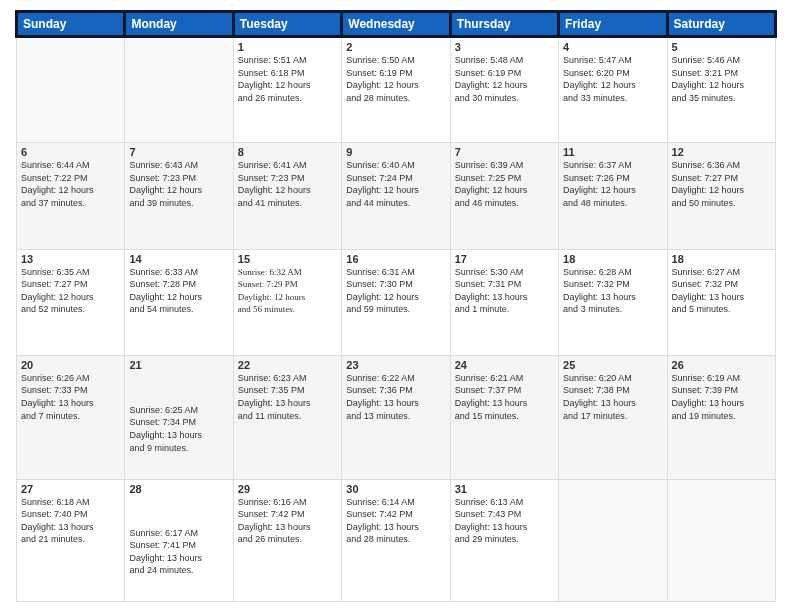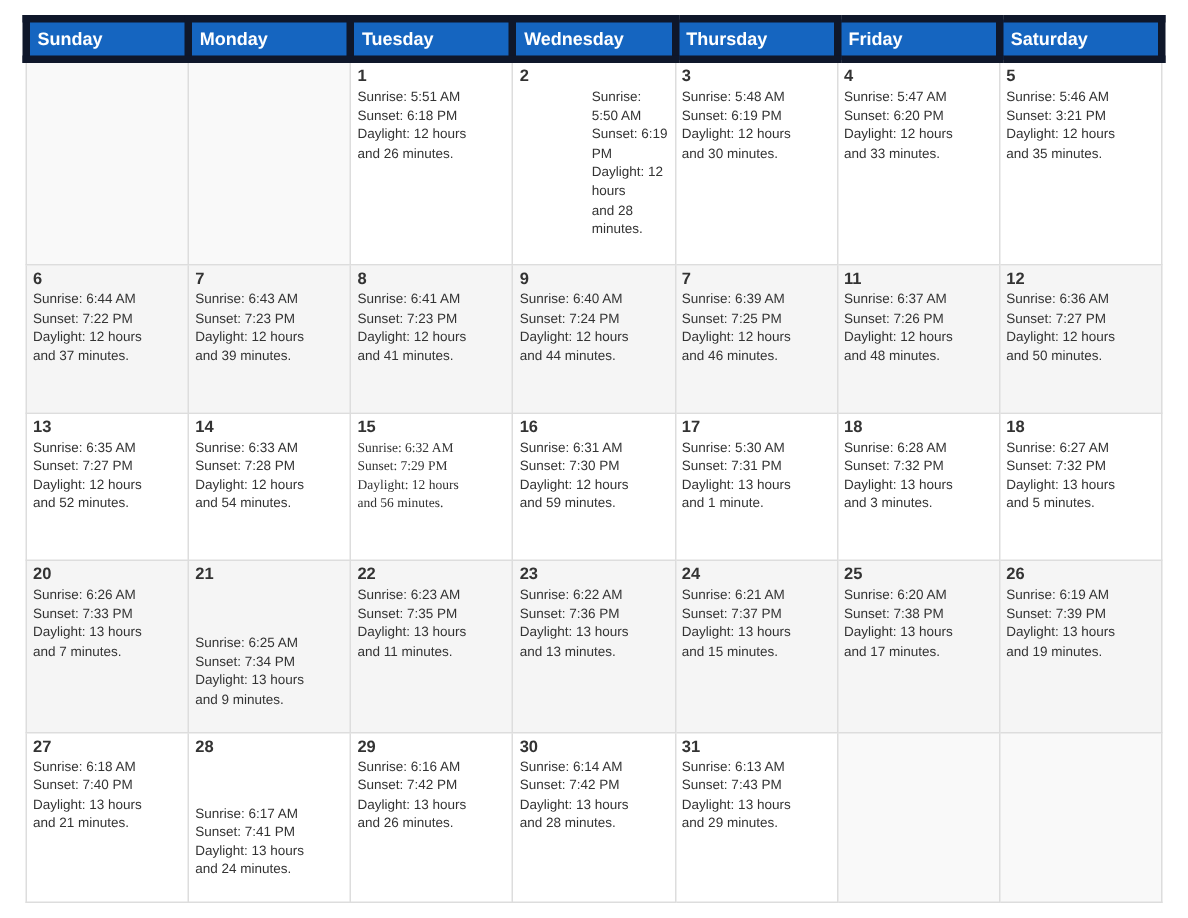--- a/index.html
+++ b/index.html
@@ -64,21 +64,21 @@
       border-collapse: collapse;
       width: 100%;
       table-layout: fixed;
     }
     .calendar th {
       background-color: #1565c0;
       color: #fff;
       text-align: left;
       padding: 4px 5px;
       font-size: 12px;
-      border: 5px solid #0f172a;
+      border: 3px solid #0f172a;
     }
     .calendar td {
       border: 1px solid #ddd;
       vertical-align: top;
       padding: 3px 4px;
       font-size: 9.5px;
       color: #333;
       height: 88px;
     }
     .calendar td.empty {
@@ -122,21 +122,21 @@
           <td class="empty"></td>
           <td>
             <span class="day-number">1</span>
             <div class="day-info" style="white-space: pre-line;">Sunrise: 5:51 AM
 Sunset: 6:18 PM
 Daylight: 12 hours
 and 26 minutes.</div>
           </td>
           <td>
             <span class="day-number">2</span>
-            <div class="day-info" style="white-space: pre-line; margin-left: 48px;">Sunrise: 5:50 AM
+            <div class="day-info" style="white-space: pre-line;">Sunrise: 5:50 AM
 Sunset: 6:19 PM
 Daylight: 12 hours
 and 28 minutes.</div>
           </td>
           <td>
             <span class="day-number">3</span>
             <div class="day-info" style="white-space: pre-line;">Sunrise: 5:48 AM
 Sunset: 6:19 PM
 Daylight: 12 hours
 and 30 minutes.</div>

